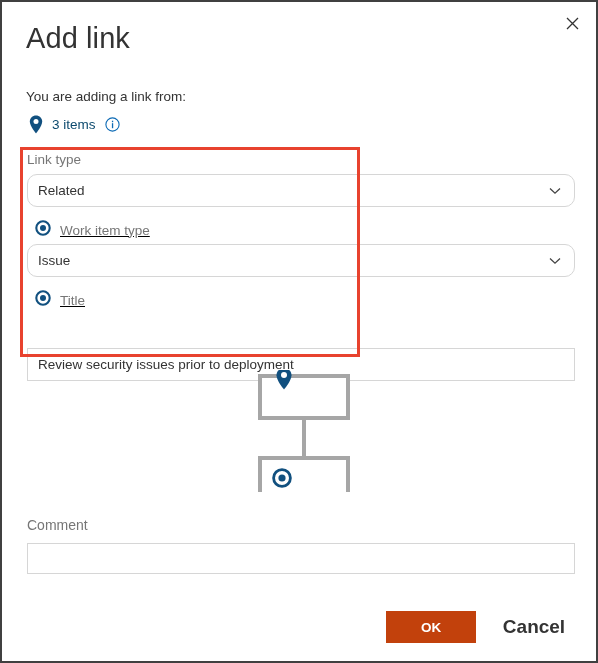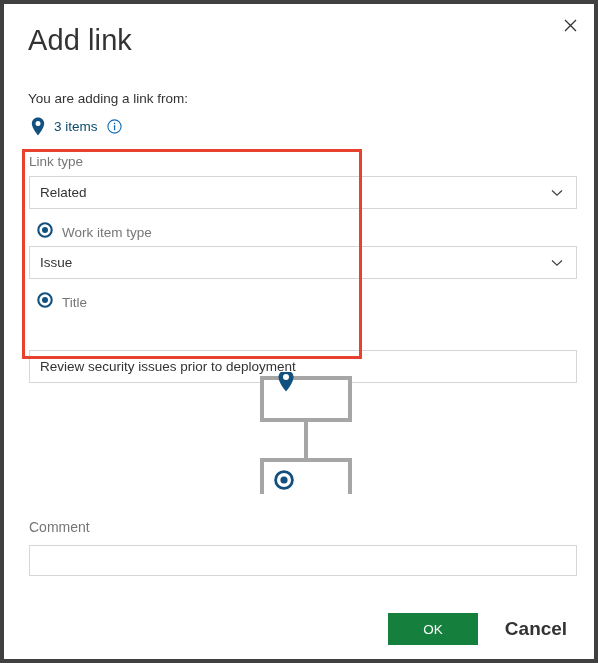--- a/index.html
+++ b/index.html
@@ -13,21 +13,21 @@
     font-family: "Liberation Sans", sans-serif;
     -webkit-font-smoothing: antialiased;
   }
 
   .dialog {
     position: relative;
     box-sizing: border-box;
     width: 598px;
     height: 663px;
     background: #ffffff;
-    border: 4px solid #404040;
+    border: 2px solid #404040;
     overflow: hidden;
   }
 
   
   .close-btn {
     position: absolute;
     top: 4px;
     right: 4px;
     width: 40px;
     height: 34px;
@@ -119,21 +119,21 @@
     box-sizing: border-box;
     border: 1px solid #d6d6d6;
     background: #ffffff;
     display: flex;
     align-items: center;
     padding: 0 10px;
     font-size: 13.5px;
     color: #333333;
     cursor: text;
   }
-  .input-box.select { cursor: pointer; }
+  .input-box.select { cursor: pointer; border-radius: 10px; }
   .input-box .value {
     flex: 1;
     white-space: nowrap;
     overflow: hidden;
     text-overflow: ellipsis;
   }
   .chevron {
     width: 14px;
     display: flex;
     align-items: center;
@@ -141,20 +141,21 @@
     margin-right: 2px;
   }
 
   
   .radio-label {
     position: absolute;
     display: flex;
     align-items: center;
     height: 20px;
     cursor: pointer;
+    text-decoration: underline;
   }
   .radio-label .radio-text {
     font-size: 13.5px;
     color: #767676;
     margin-left: 9px;
     white-space: nowrap;
   }
 
   
   .diagram {
@@ -185,26 +186,26 @@
     cursor: text;
   }
 
   
   .btn-ok {
     position: absolute;
     left: 384px;
     top: 609px;
     width: 90px;
     height: 32px;
-    background: #15803d;
+    background: #c2410c;
     color: #ffffff;
     border: none;
     font-family: "Liberation Sans", sans-serif;
     font-size: 13.5px;
-    font-weight: normal;
+    font-weight: bold;
     cursor: pointer;
     padding: 0;
   }
   .btn-cancel {
     position: absolute;
     left: 490px;
     top: 609px;
     width: 84px;
     height: 32px;
     background: transparent;

